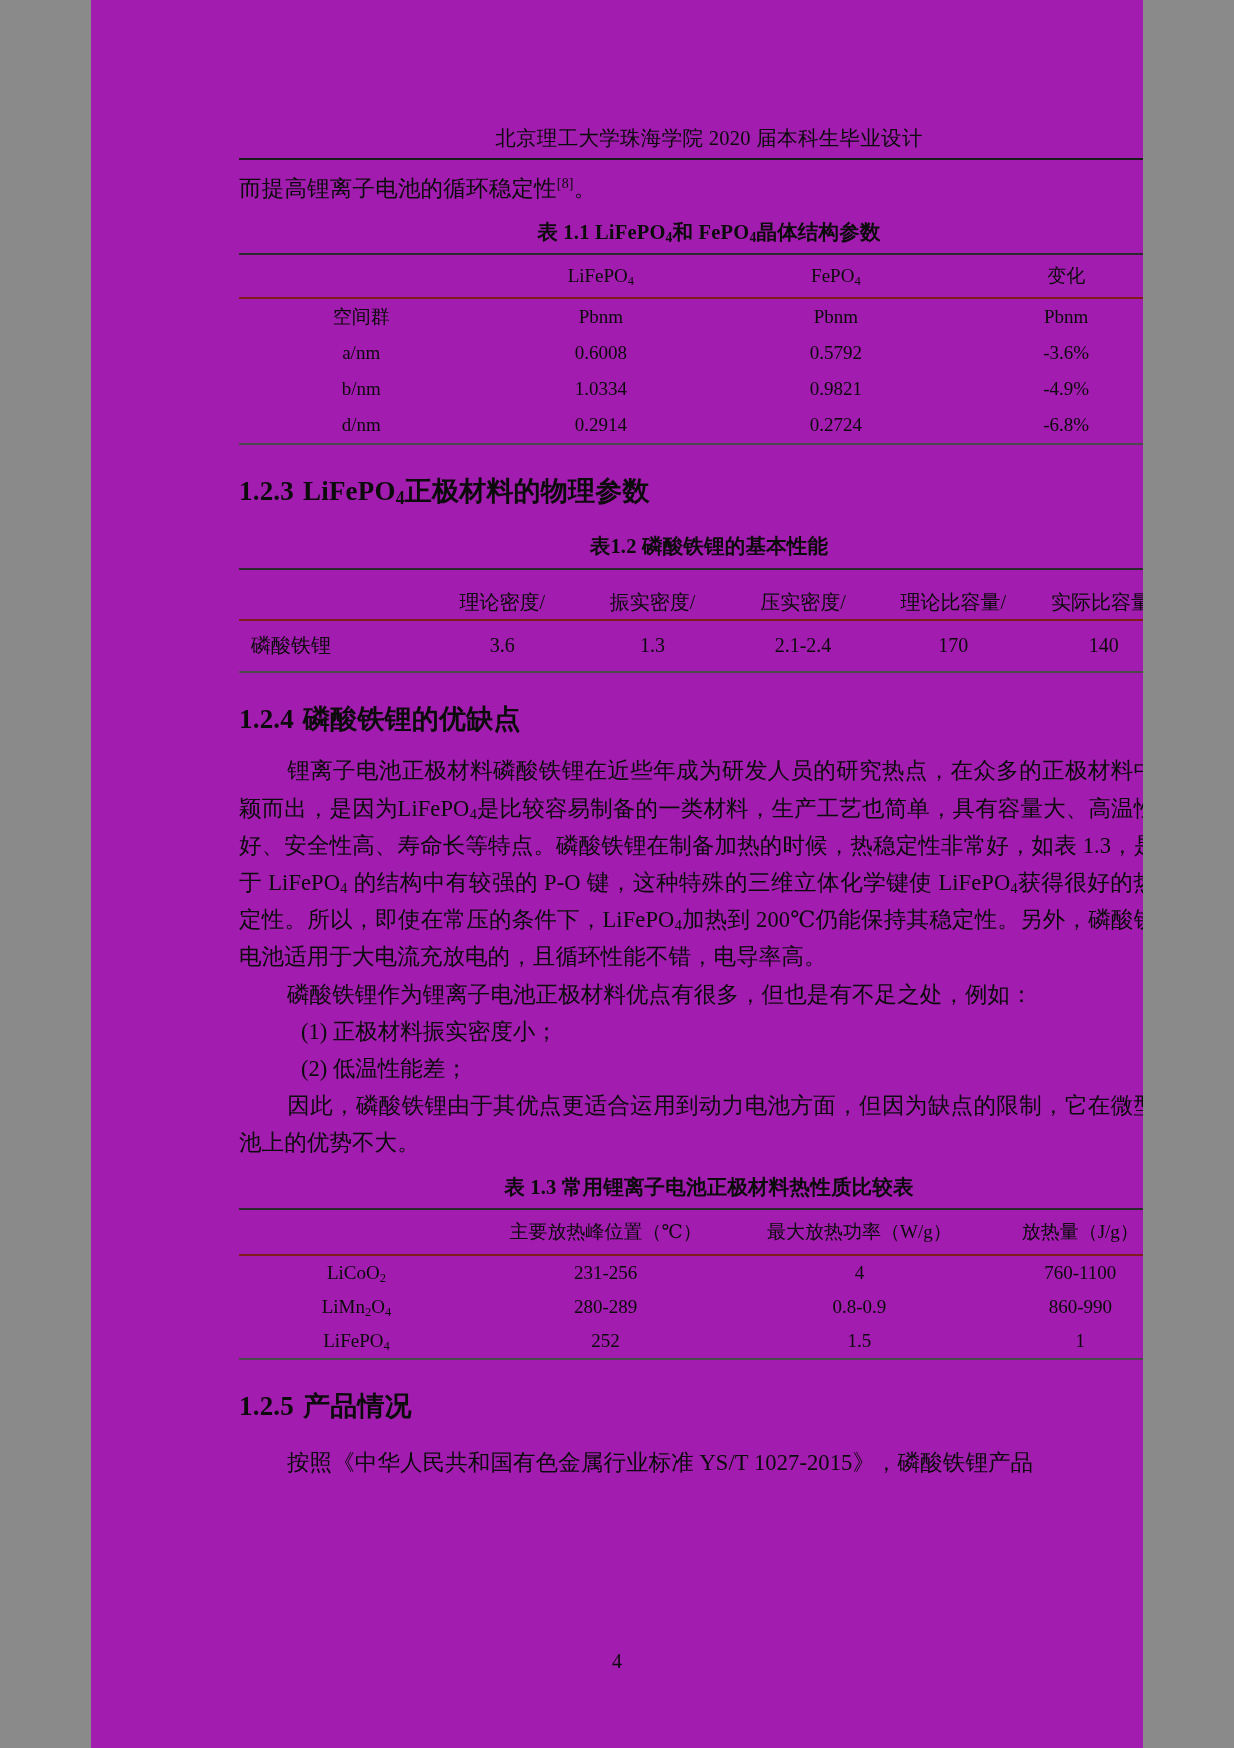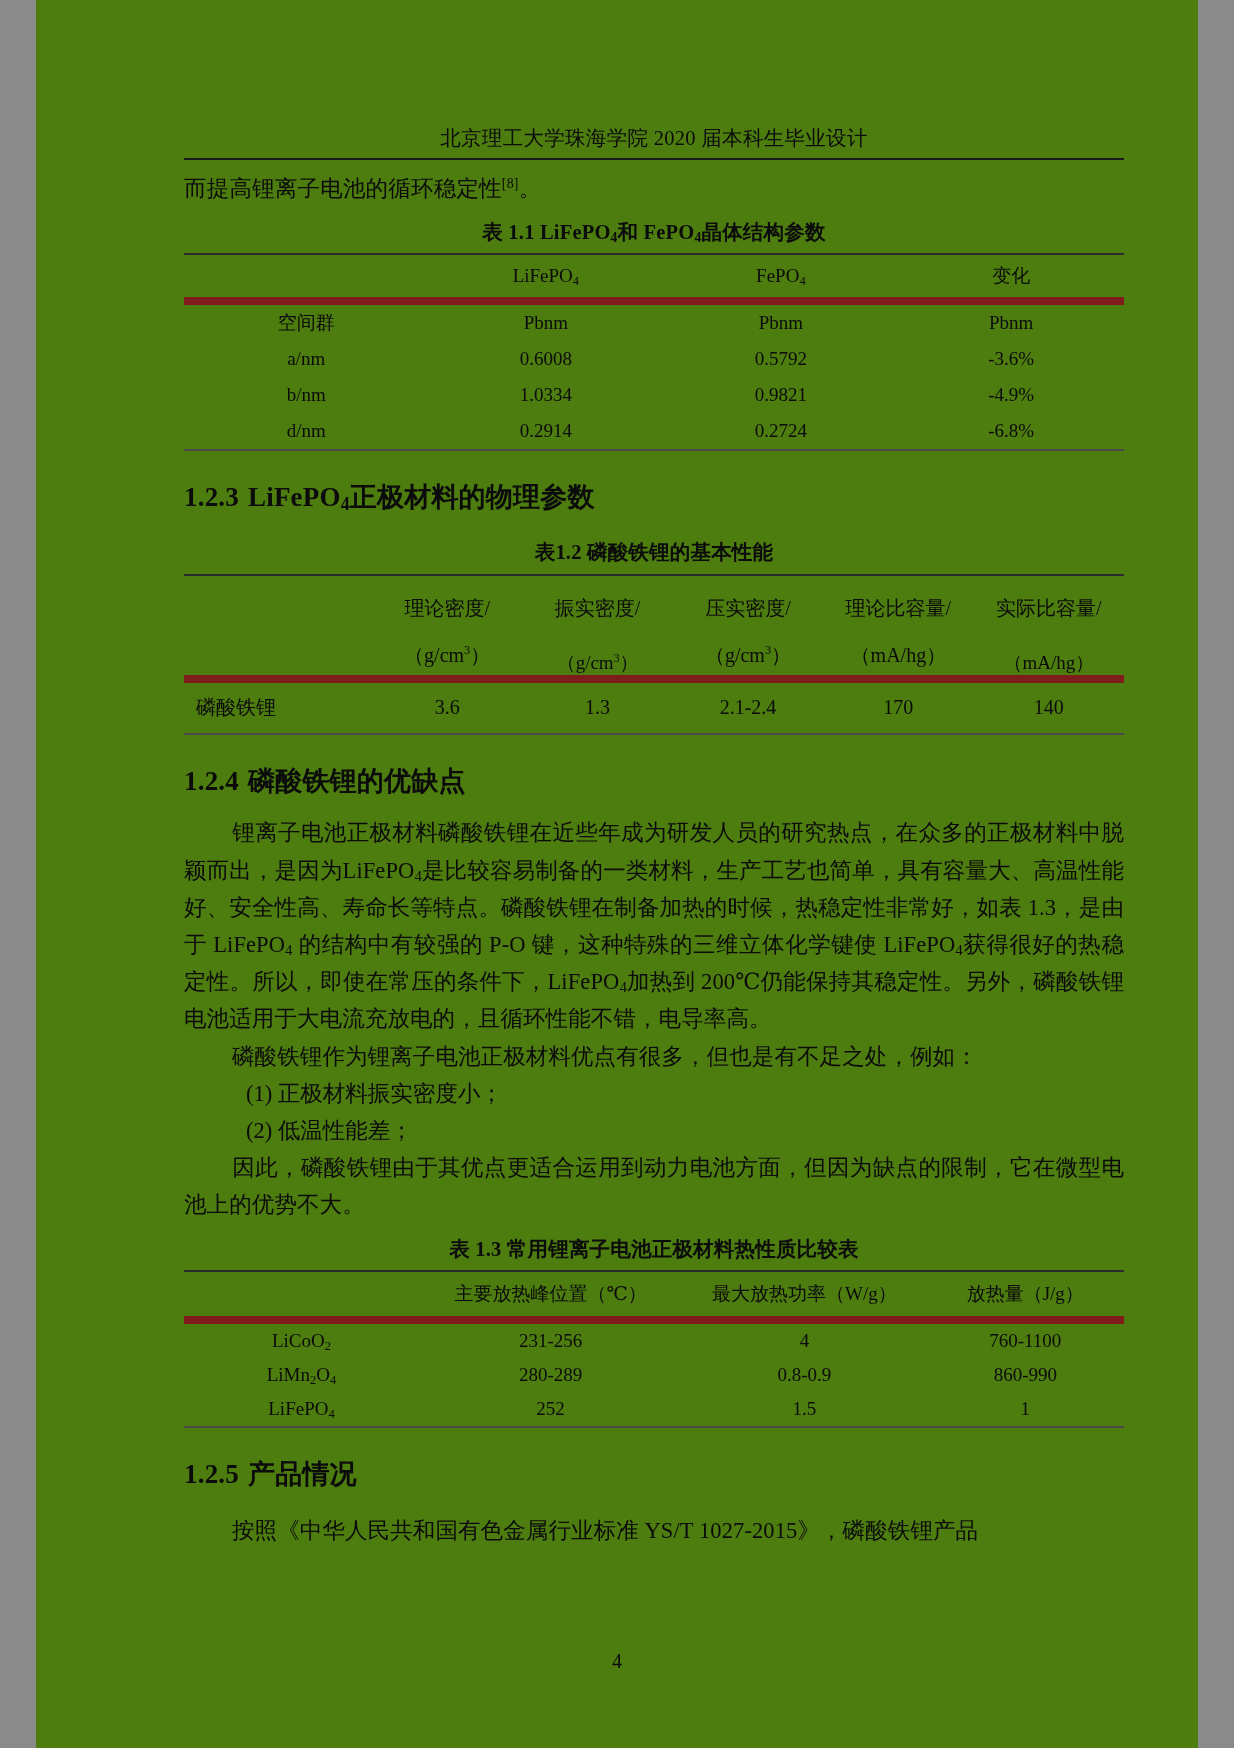--- a/index.html
+++ b/index.html
@@ -3,24 +3,24 @@
 <meta charset="utf-8">
 <title>毕业设计文档</title>
 <style>
   html, body {
     margin: 0;
     padding: 0;
     background: #8a8a8a;
   }
   .page {
     position: relative;
-    width: 1162px;
+    width: 1052px;
     height: 1748px;
     margin: 0 auto;
-    background: #4d7c0f;
+    background: #a21caf;
     box-sizing: border-box;
     font-family: "Liberation Serif", "DejaVu Serif", serif;
     color: #0b0b0b;
     overflow: hidden;
   }
   .content {
     position: absolute;
     left: 148px;
     top: 126px;
     width: 940px;
@@ -91,21 +91,21 @@
     border-collapse: collapse;
     font-size: 19px;
     color: #0b0b0b;
   }
   table.t td, table.t th {
     font-weight: normal;
     text-align: center;
     padding: 0;
   }
   .rule-top    { border-top: 2.5px solid #2b2b2b; }
-  .rule-mid    { border-top: 8px solid #7f1d1d; }
+  .rule-mid    { border-top: 2px solid #7f1d1d; }
   .rule-bottom { border-bottom: 2.5px solid #4a4a4a; }
 
   
   #table-1-1 td { height: 36px; }
   #table-1-1 .c0 { width: 26%; }
   #table-1-1 .c1 { width: 25%; }
   #table-1-1 .c2 { width: 25%; }
   #table-1-1 .c3 { width: 24%; }
   #table-1-1 .hdr td { height: 42px; vertical-align: middle; }
 
@@ -208,28 +208,20 @@
     <table class="t" id="table-1-2">
       <tbody>
           <tr class="hdr-a rule-top">
         <td class="c0"></td>
         <td class="hc">理论密度/</td>
         <td class="hc">振实密度/</td>
         <td class="hc">压实密度/</td>
         <td class="hc">理论比容量/</td>
         <td class="hc">实际比容量/</td>
       </tr>
-      <tr class="hdr-b">
-        <td class="c0"></td>
-        <td><span>（g/cm</span><sup>3</sup><span>）</span></td>
-        <td><span class="nudge-b"><span>（g/cm</span><sup>3</sup><span>）</span></span></td>
-        <td><span>（g/cm</span><sup>3</sup><span>）</span></td>
-        <td>（mA/hg）</td>
-        <td><span class="nudge-b">（mA/hg）</span></td>
-      </tr>
       <tr class="datarow rule-mid rule-bottom">
         <td class="c0">磷酸铁锂</td>
         <td>3.6</td>
         <td>1.3</td>
         <td>2.1-2.4</td>
         <td>170</td>
         <td>140</td>
       </tr>
     </tbody>
       </table>

